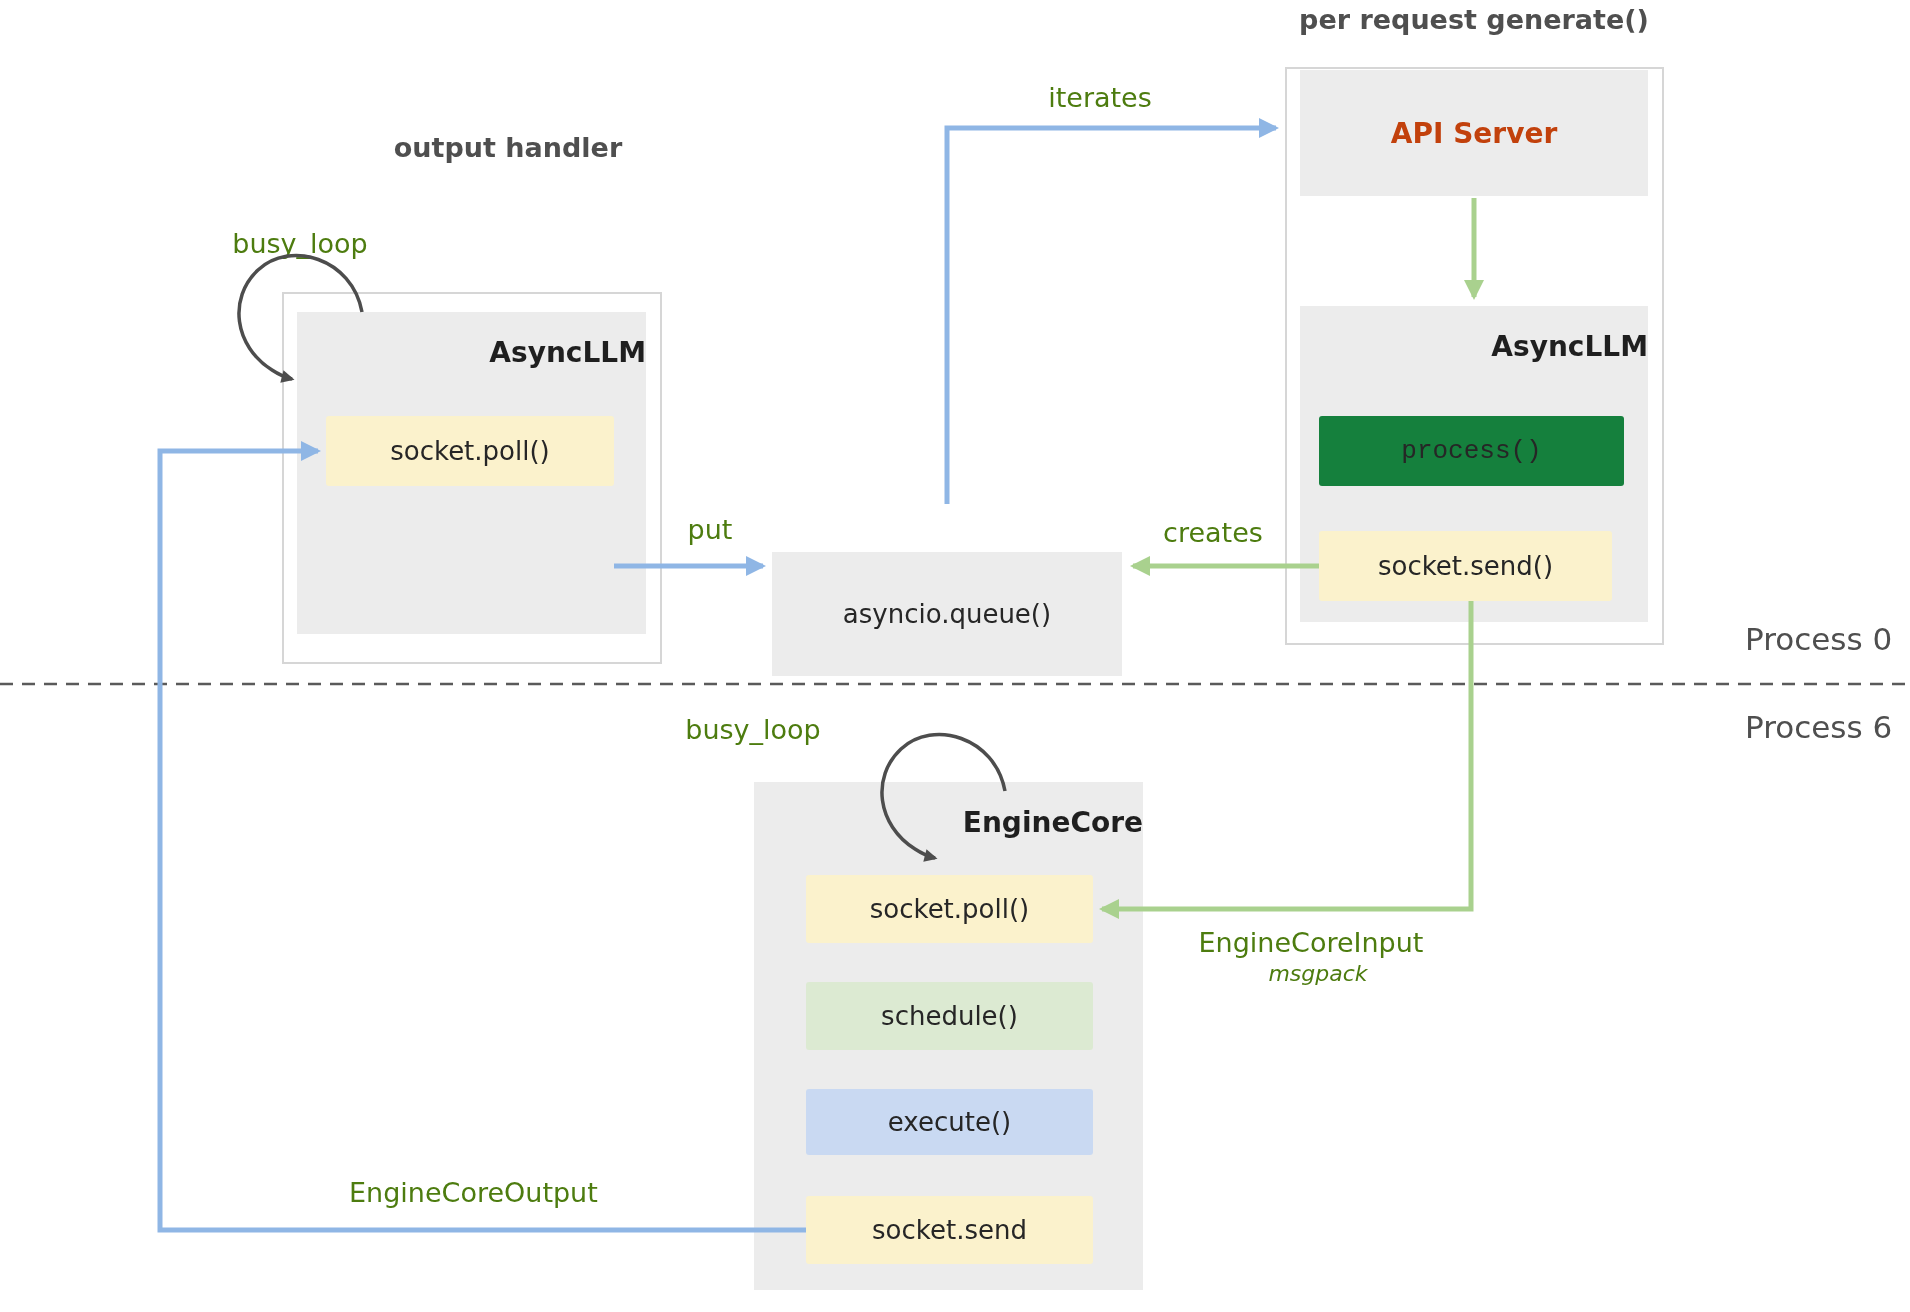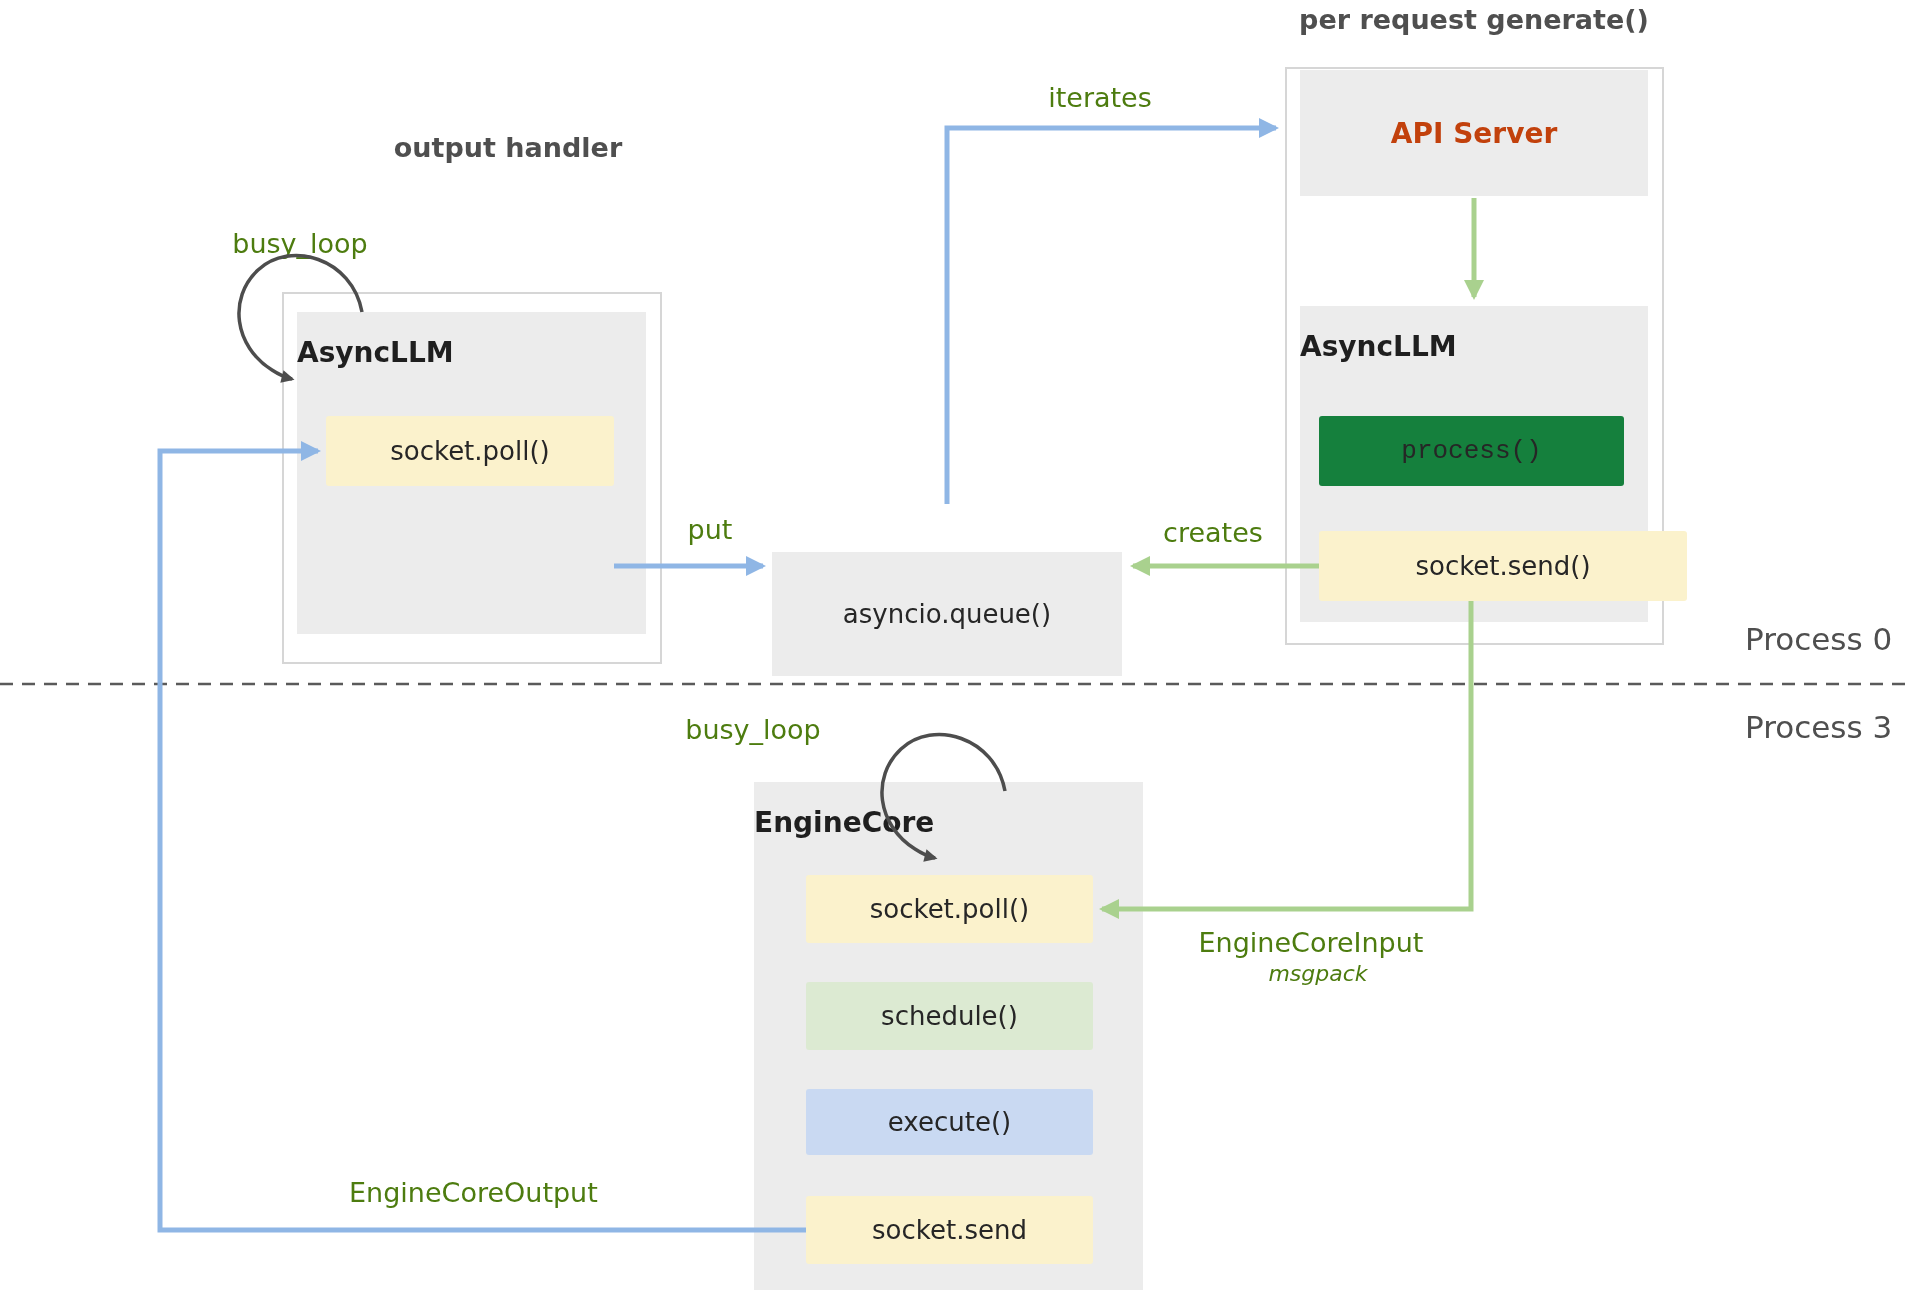--- a/index.html
+++ b/index.html
@@ -4,21 +4,21 @@
 <style>
   * { margin: 0; padding: 0; box-sizing: border-box; }
   html,body { background: #ffffff; }
   body { font-family: "DejaVu Sans", "Liberation Sans", sans-serif; }
   .canvas { position: relative; width: 1910px; height: 1312px; background: #ffffff; overflow: hidden; }
 
   .container { position: absolute; background: #ffffff; border: 2px solid #d6d6d6; }
   .graybox   { position: absolute; background: #ececec; }
   .flexcenter{ display: flex; align-items: center; justify-content: center; }
 
-  .node-title { position: absolute; font-size: 28px; font-weight: bold; color: #1f1f1f; text-align: left; }
+  .node-title { position: absolute; font-size: 28px; font-weight: bold; color: #1f1f1f; text-align: right; }
   .api-title  { font-size: 28px; font-weight: bold; color: #c2410c; }
   .queue-text { font-size: 26px; color: #262626; margin-top: 48px; }
 
   .chip { position: absolute; display: flex; align-items: center; justify-content: center;
           font-size: 26px; color: #262626; border-radius: 3px; }
   .chip.yellow { background: #fbf2cc; }
   .chip.pink   { background: #e9d9e1; }
   .chip.orange { background: #15803d; font-family: Liberation Mono, monospace; }
   .chip.green  { background: #dcead2; }
   .chip.blue   { background: #c9d9f2; }
@@ -77,24 +77,24 @@
   <div class="node-title" style="left:297px; top:336px; width:349px;">AsyncLLM</div>
   <div class="chip yellow" style="left:326px; top:416px; width:288px; height:70px;">socket.poll()</div>
 
   <div class="graybox flexcenter queue-text" style="left:772px; top:504px; width:350px; height:124px;">asyncio.queue()</div>
 
   <div class="container" style="left:1285px; top:67px; width:379px; height:578px;"></div>
   <div class="graybox flexcenter api-title" style="left:1300px; top:70px; width:348px; height:126px;">API Server</div>
   <div class="graybox" style="left:1300px; top:306px; width:348px; height:316px;"></div>
   <div class="node-title" style="left:1300px; top:330px; width:348px;">AsyncLLM</div>
   <div class="chip orange" style="left:1319px; top:416px; width:305px; height:70px;">process()</div>
-  <div class="chip yellow" style="left:1319px; top:531px; width:368px; height:70px;">socket.send()</div>
+  <div class="chip yellow" style="left:1319px; top:531px; width:293px; height:70px;">socket.send()</div>
 
   <div class="proc" style="left:1745px; top:621px;">Process 0</div>
-  <div class="proc" style="left:1745px; top:709px;">Process 3</div>
+  <div class="proc" style="left:1745px; top:709px;">Process 6</div>
 
   <div class="graybox" style="left:754px; top:782px; width:389px; height:508px;"></div>
   <div class="node-title" style="left:754px; top:806px; width:389px;">EngineCore</div>
   <div class="chip yellow" style="left:806px; top:875px; width:287px; height:68px;">socket.poll()</div>
   <div class="chip green" style="left:806px; top:982px; width:287px; height:68px;">schedule()</div>
   <div class="chip blue" style="left:806px; top:1089px; width:287px; height:66px;">execute()</div>
   <div class="chip yellow" style="left:806px; top:1196px; width:287px; height:68px;">socket.send</div>
 
   <div class="lbl" style="left:1040px; top:82px; width:120px;">iterates</div>
   <div class="lbl" style="left:670px; top:514px; width:80px;">put</div>

